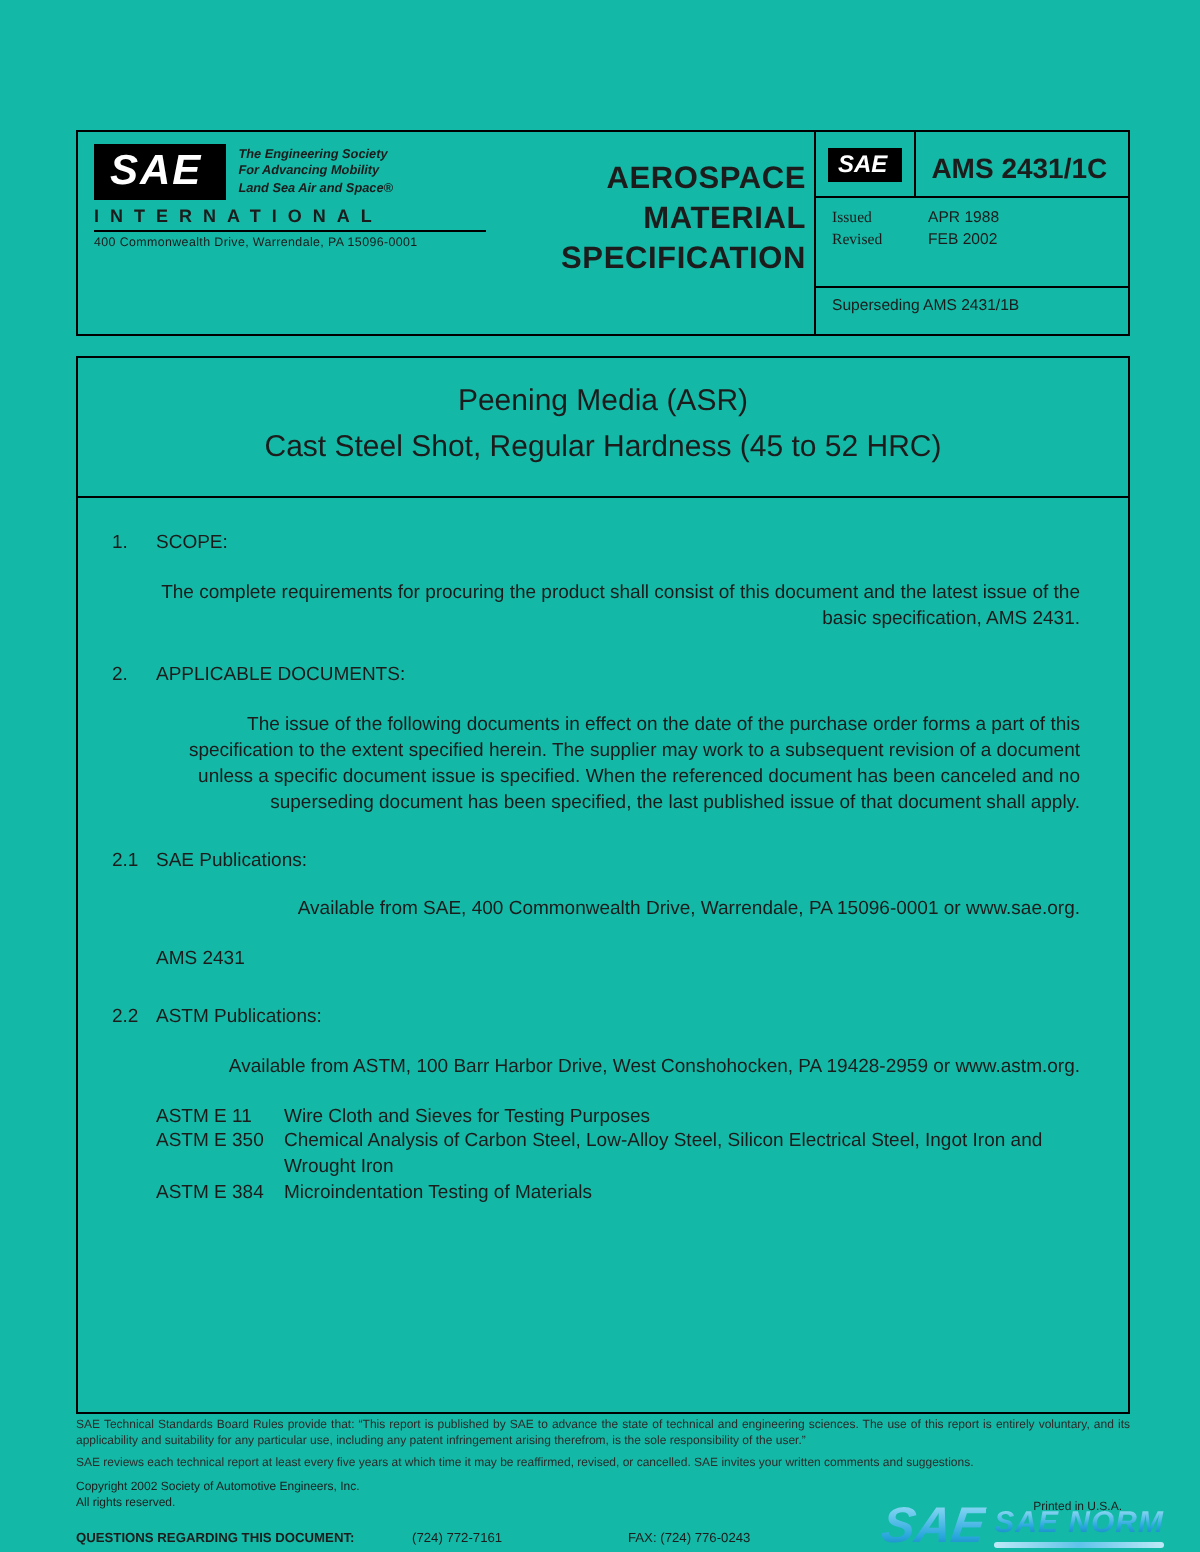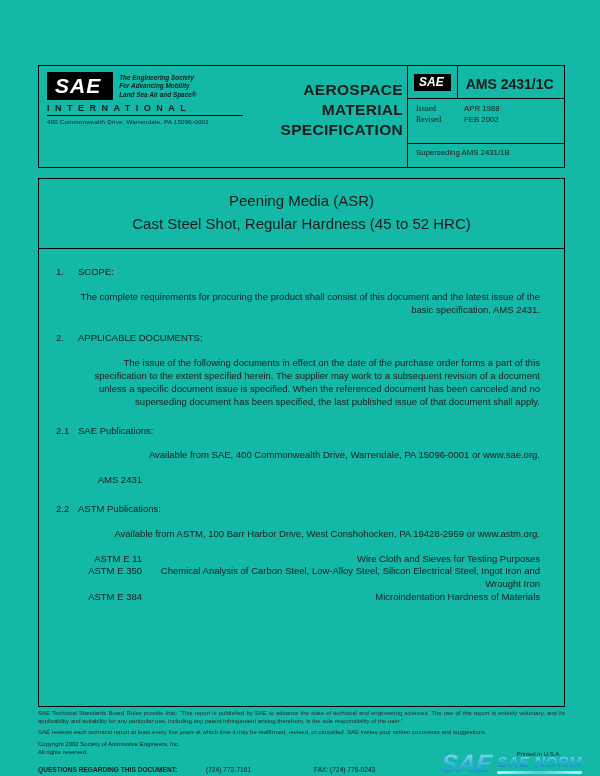--- a/index.html
+++ b/index.html
@@ -46,21 +46,21 @@
 
   
   .body-box {
     border:1.5px solid #000; border-top:none; height:458px; overflow:hidden;
     padding:17px 24px 10px 17px; font-size:9.5px; line-height:1.35;
   }
   .section { display:grid; grid-template-columns:22px 1fr; margin-bottom:16px; }
   .sec-num { font-size:9.5px; }
   .sec-para { margin-top:12px;text-align:right; }
   .ref-table { margin-top:12px; }
-  .ref-row { display:grid; grid-template-columns:64px 1fr;text-align:right; }
+  .ref-row { display:grid; grid-template-columns:64px 1fr; }
 
   
   .footer { margin-top:0; }
   .fine { font-size:6px; line-height:1.32; margin-top:3px; color:#2a2a2a; text-align:justify; }
   .copy-row { display:flex; justify-content:space-between; align-items:flex-end; font-size:6px; margin-top:3px; }
   .copy-left div { line-height:1.4; }
   .printed { padding-right:4px; }
   .contact { margin-top:8px; font-size:6.6px; line-height:1.55; }
   .c-row { display:flex; }
   .c-label { width:168px; font-weight:bold; }
@@ -178,21 +178,21 @@
             <div class="ref-row">
               <span>ASTM E 11</span>
               <span>Wire Cloth and Sieves for Testing Purposes</span>
             </div>
             <div class="ref-row">
               <span>ASTM E 350</span>
               <span>Chemical Analysis of Carbon Steel, Low-Alloy Steel, Silicon Electrical Steel, Ingot Iron and Wrought Iron</span>
             </div>
             <div class="ref-row">
               <span>ASTM E 384</span>
-              <span>Microindentation Hardness of Materials</span>
+              <span>Microindentation Testing of Materials</span>
             </div>
           </div>
         </div>
       </div>
 
     </div>
 
     <div class="footer">
       <p class="fine">SAE Technical Standards Board Rules provide that: “This report is published by SAE to advance the state of technical and engineering sciences.  The use of this report is entirely voluntary, and its applicability and suitability for any particular use, including any patent infringement arising therefrom, is the sole responsibility of the user.”</p>
       <p class="fine">SAE reviews each technical report at least every five years at which time it may be reaffirmed, revised, or cancelled.  SAE invites your written comments and suggestions.</p>

